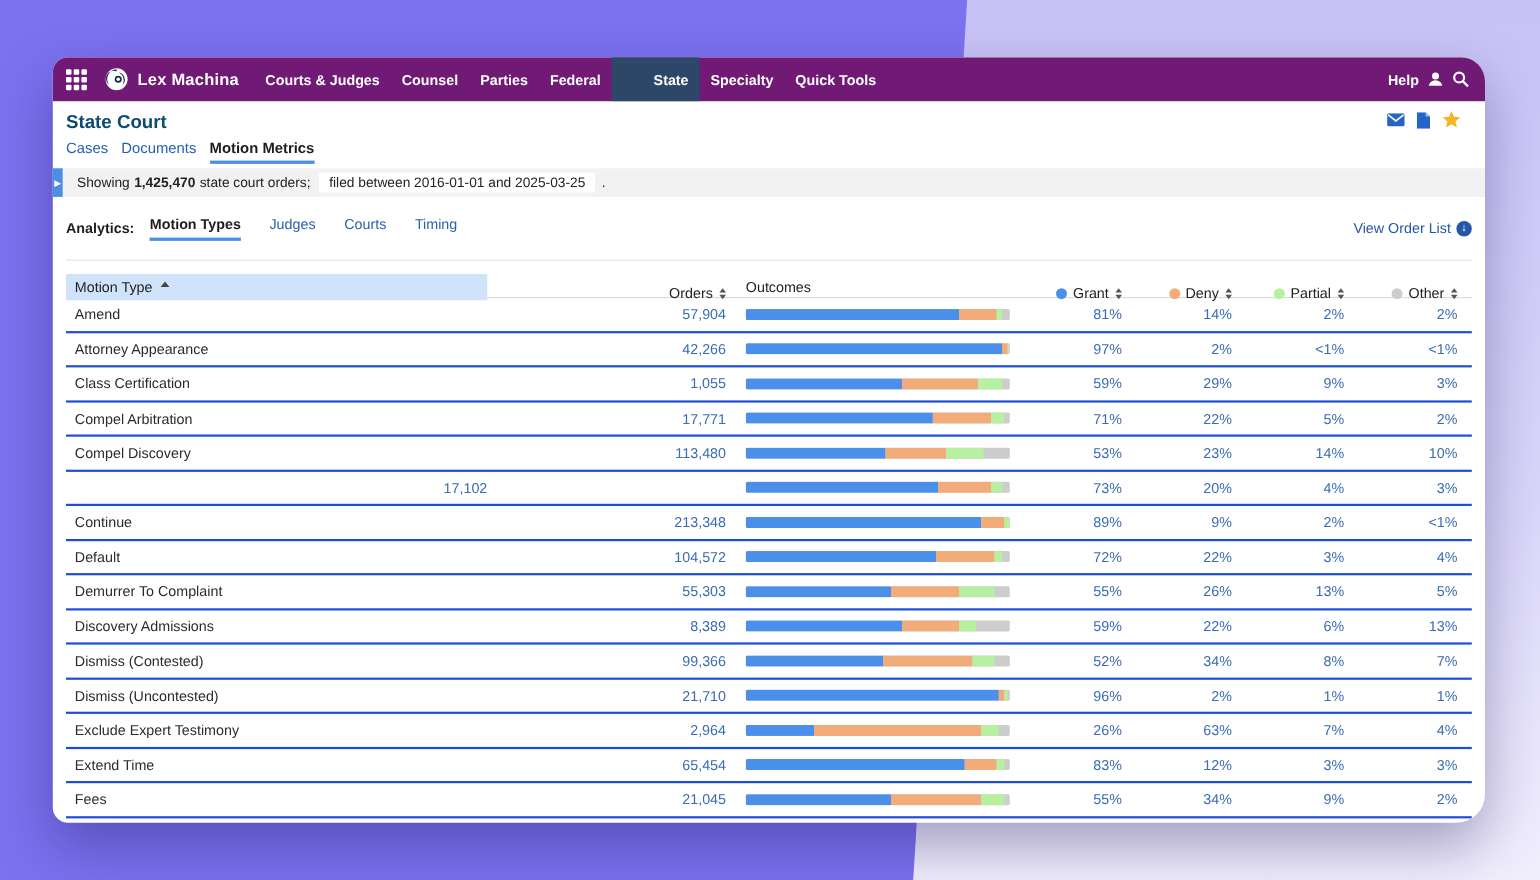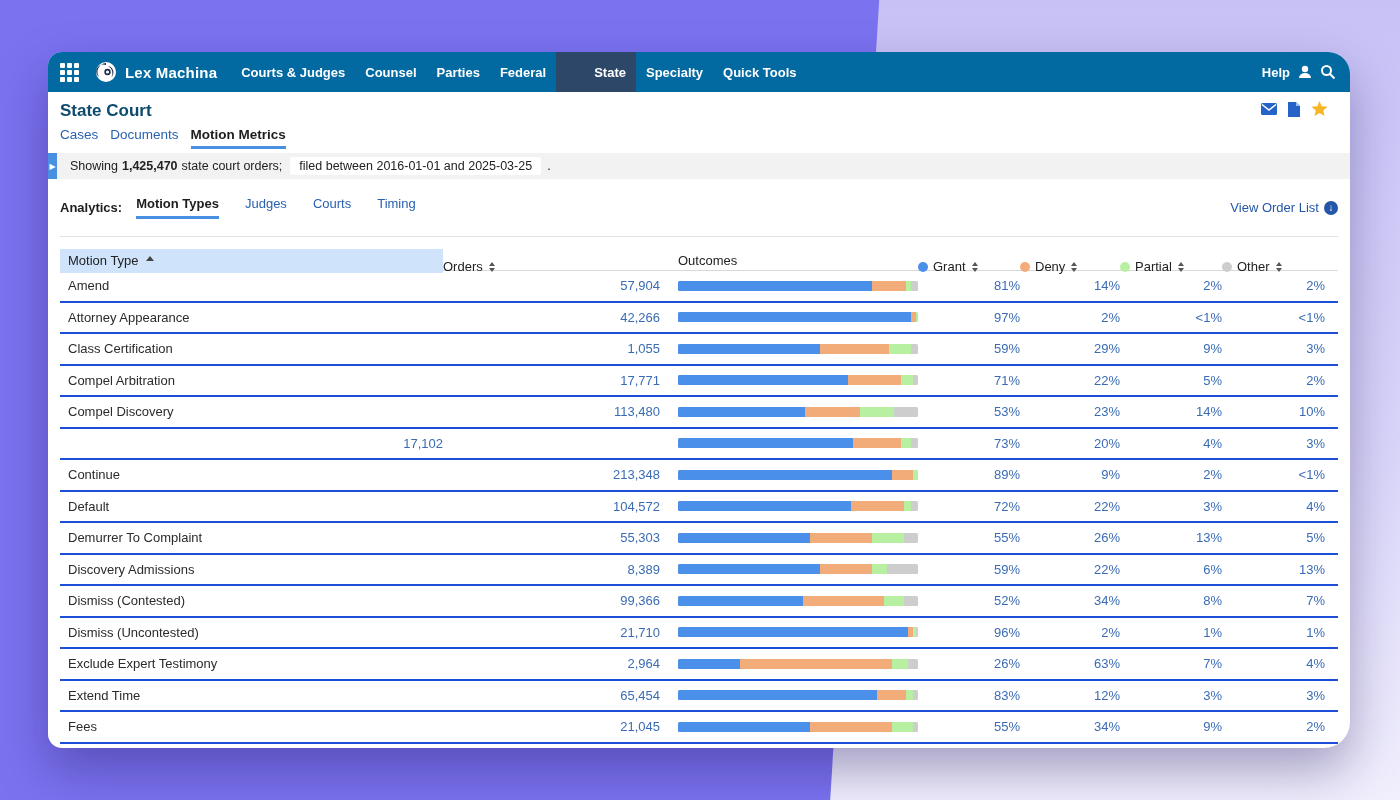--- a/index.html
+++ b/index.html
@@ -11,21 +11,21 @@
   .bg-right { position:absolute; inset:0;
     clip-path:polygon(62.8% 0, 100% 0, 100% 100%, 59.3% 100%);
     background:linear-gradient(180deg,#c7c1f6 0%,#d9d5fa 55%,#f1effd 100%); }
 
   
   .window { position:absolute; left:48px; top:52px; width:1302px; height:696px;
     background:#fff; border-radius:14px 22px 26px 14px; overflow:hidden;
     box-shadow:0 22px 50px rgba(25,16,85,.35); }
 
   
-  .topnav { height:40px; background:#0369a1; display:flex; align-items:center;
+  .topnav { height:40px; background:#701a75; display:flex; align-items:center;
     color:#fff; padding:0 14px 0 12px; }
   .apps-grid { display:grid; grid-template-columns:repeat(3,5px); grid-gap:2px; margin-right:16px; cursor:pointer; }
   .apps-grid i { width:5px; height:5px; background:#fff; border-radius:1px; display:block; }
   .brand { display:flex; align-items:center; gap:8px; margin-right:14px; }
   .brand-name { font-size:15px; font-weight:700; letter-spacing:.2px; }
   .nav-items { display:flex; height:40px; align-items:stretch; }
   .nav-item { display:flex; align-items:center; padding:0 10px; font-size:13px;
     font-weight:600; color:#fff; text-decoration:none; cursor:pointer; white-space:nowrap; }
   .nav-item.active { background:#2d4768;padding-left:38px; }
   .topnav-right { margin-left:auto; display:flex; align-items:center; gap:7px; }
@@ -64,21 +64,21 @@
     font-size:10px; line-height:14px; text-align:center; font-weight:700; }
 
   
   .grid-cols { display:grid;
     grid-template-columns:383px 217px 18px 240px 102px 100px 102px 103px;
     align-items:center; padding-right:13px; }
   .thead { margin-top:10px; height:24px; border-bottom:1px solid #d9d9db;
     font-size:13px; color:#222; }
   .th { display:flex; align-items:center; cursor:pointer; }
   .th-motion { background:#cfe3fa; height:24px; padding-left:8px; }
-  .th-right { justify-content:flex-start;margin-top:12px; }
+  .th-right { justify-content:flex-end;margin-top:12px; }
   .dot { width:10px; height:10px; border-radius:50%; display:inline-block; margin-right:5px; }
   .sort { display:inline-flex; flex-direction:column; gap:2px; margin-left:6px; }
   .sort i { width:0; height:0; border-left:3.5px solid transparent; border-right:3.5px solid transparent; display:block; }
   .sort .up { border-bottom:4px solid #555; }
   .sort .dn { border-top:4px solid #555; }
   .asc { width:0; height:0; border-left:4px solid transparent; border-right:4px solid transparent;
     border-bottom:5px solid #444; display:inline-block; margin-left:7px; margin-bottom:4px; }
 
   .trow { height:31.5px; border-bottom:2px solid #1d4ed8; font-size:13px; }
   .cell-motion { color:#2b2b2b; padding-left:8px; }

